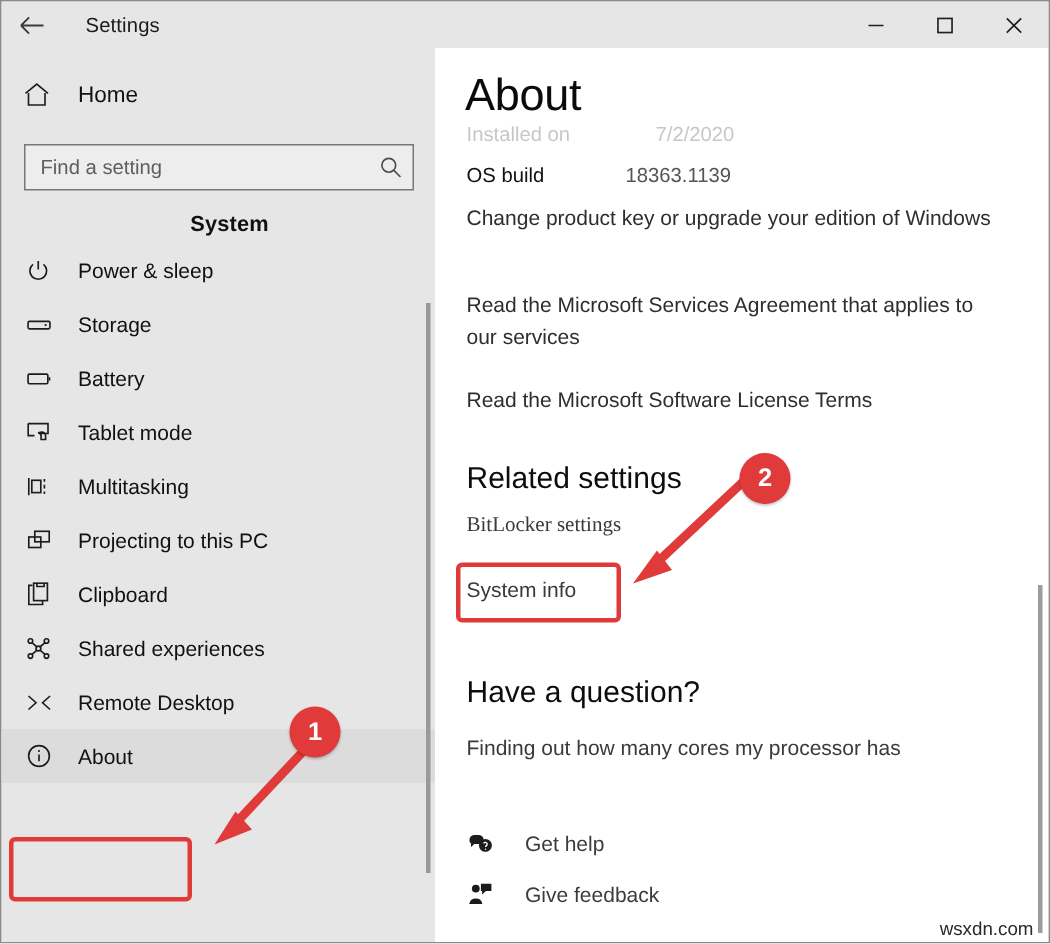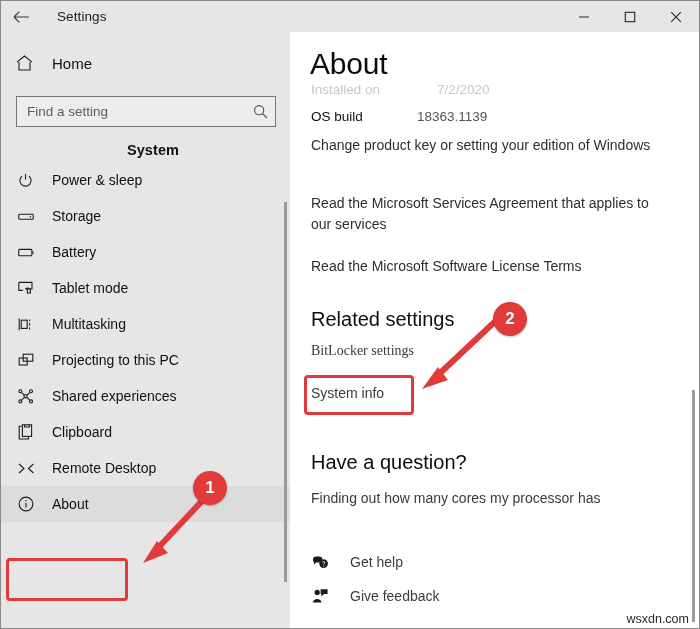--- a/index.html
+++ b/index.html
@@ -402,45 +402,45 @@
           <svg width="17" height="15" viewBox="0 0 17 15" fill="none" stroke="currentColor" stroke-width="1.1">
             <rect x="5.2" y="1.2" width="9.6" height="7"></rect>
             <rect x="1.2" y="5" width="8" height="7"></rect>
           </svg>
         </span>
         <span class="lbl">Projecting to this PC</span>
       </div>
 
       <div class="nav-item">
         <span class="ico">
+          <svg width="15" height="16" viewBox="0 0 15 16" fill="none" stroke="currentColor" stroke-width="1.1">
+            <path d="M3.6 2.2 H1.2 V15 H10.4 V12.6"></path>
+            <rect x="4.4" y="0.8" width="9.2" height="11.6"></rect>
+            <path d="M6.6 0.8 V3 H11.4 V0.8"></path>
+          </svg>
+        </span>
+        <span class="lbl">Clipboard</span>
+      </div>
+
+      <div class="nav-item">
+        <span class="ico">
           <svg width="17" height="15" viewBox="0 0 17 15" fill="none" stroke="currentColor" stroke-width="1.1">
             <circle cx="2.3" cy="2.3" r="1.5"></circle>
             <circle cx="13" cy="2.3" r="1.5"></circle>
             <circle cx="2.3" cy="12.4" r="1.5"></circle>
             <circle cx="13" cy="12.4" r="1.5"></circle>
             <circle cx="7.6" cy="7.3" r="1.6"></circle>
             <path d="M3.5 3.6 L6.3 6 M11.8 3.6 L9 6 M3.5 11.1 L6.3 8.7 M11.8 11.1 L9 8.7"></path>
           </svg>
         </span>
         <span class="lbl">Shared experiences</span>
       </div>
 
       <div class="nav-item">
         <span class="ico">
-          <svg width="15" height="16" viewBox="0 0 15 16" fill="none" stroke="currentColor" stroke-width="1.1">
-            <path d="M3.6 2.2 H1.2 V15 H10.4 V12.6"></path>
-            <rect x="4.4" y="0.8" width="9.2" height="11.6"></rect>
-            <path d="M6.6 0.8 V3 H11.4 V0.8"></path>
-          </svg>
-        </span>
-        <span class="lbl">Clipboard</span>
-      </div>
-
-      <div class="nav-item">
-        <span class="ico">
           <svg width="17" height="13" viewBox="0 0 17 13" fill="none" stroke="currentColor" stroke-width="1.1">
             <path d="M1 2 L6 6.5 L1 11"></path>
             <path d="M15.4 2 L10.4 6.5 L15.4 11"></path>
           </svg>
         </span>
         <span class="lbl">Remote Desktop</span>
       </div>
 
       <div class="nav-item selected">
         <span class="ico">
@@ -465,21 +465,21 @@
       <div class="spec-row clipped" style="top:50px;gap:20px;">
         <span class="k">Installed on</span>
         <span class="v">7/2/2020</span>
       </div>
 
       <div class="spec-row" style="top:77px;">
         <span class="k">OS build</span>
         <span class="v">18363.1139</span>
       </div>
 
-      <div class="body-link" style="top:103px;">Change product key or setting your edition of Windows</div>
+      <div class="body-link" style="top:103px;">Change product key or upgrade your edition of Windows</div>
       <div class="body-link" style="top:161px;">Read the Microsoft Services Agreement that applies to our services</div>
       <div class="body-link" style="top:224px;">Read the Microsoft Software License Terms</div>
 
       <div class="section-head" style="top:276px;">Related settings</div>
       <div class="sub-link" style="top:311px;font-family:Liberation Serif, serif;">BitLocker settings</div>
       <div class="sub-link" style="top:353px;">System info</div>
 
       <div class="section-head" style="top:419px;">Have a question?</div>
       <div class="sub-link" style="top:458px;width:360px;">Finding out how many cores my processor has</div>
 

